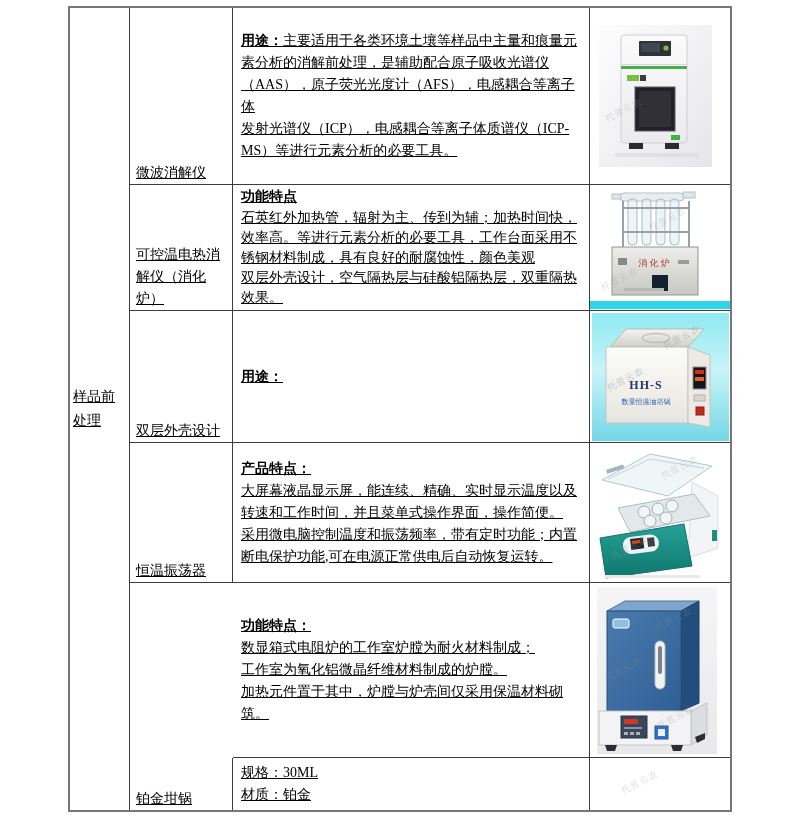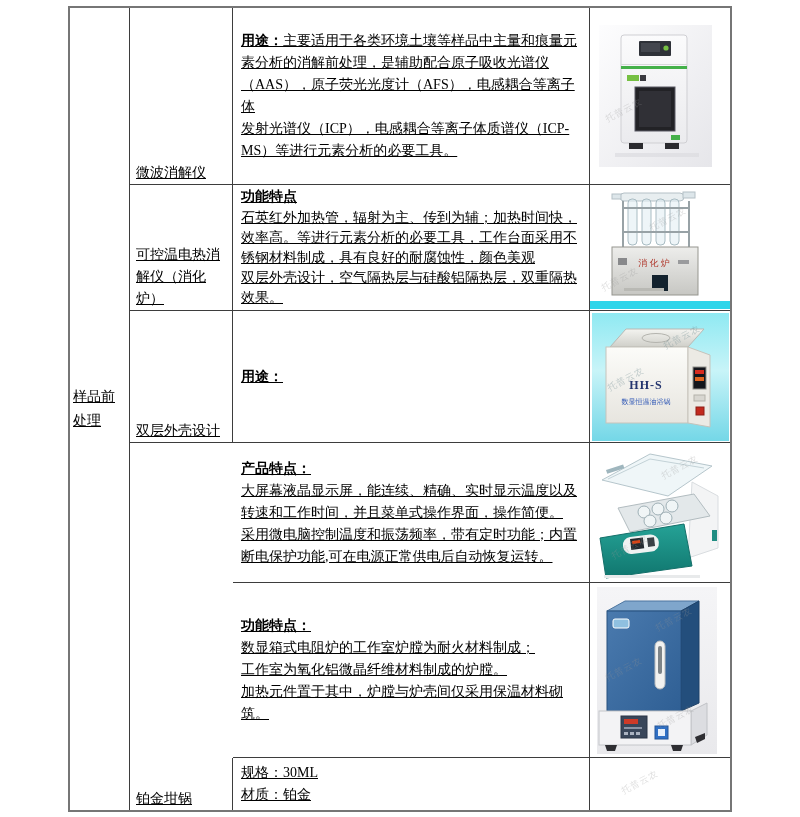--- a/index.html
+++ b/index.html
@@ -186,20 +186,23 @@
           <rect x="103" y="57" width="9" height="4" fill="#d82b1f"></rect>
           <rect x="103" y="64" width="9" height="4" fill="#e0641f"></rect>
           <rect x="102" y="82" width="11" height="6" fill="#d8d6d0" stroke="#b4b2aa"></rect>
           <rect x="104" y="94" width="8" height="8" fill="#c22a1e" stroke="#8d1f16"></rect>
         </g>
       </svg>
       <span class="wm dk" style="left:16px;top:62px;">托普云农</span>
       <span class="wm dk" style="left:72px;top:20px;">托普云农</span>
     </div>
 
+    <div class="cell name-cell bb br">
+      <span>恒温振荡器</span>
+    </div>
     <div class="cell desc-cell bb br">
       <b class="lbl blk">产品特点：</b>
       <span class="body-text">大屏幕液晶显示屏，能连续、精确、实时显示温度以及
 转速和工作时间，并且菜单式操作界面，操作简便。
 采用微电脑控制温度和振荡频率，带有定时功能；内置
 断电保护功能,可在电源正常供电后自动恢复运转。</span>
     </div>
     <div class="cell img-cell bb">
       <svg class="photo" style="left:2px;top:3px;" width="137" height="134" viewBox="0 0 137 134">
         <defs>

